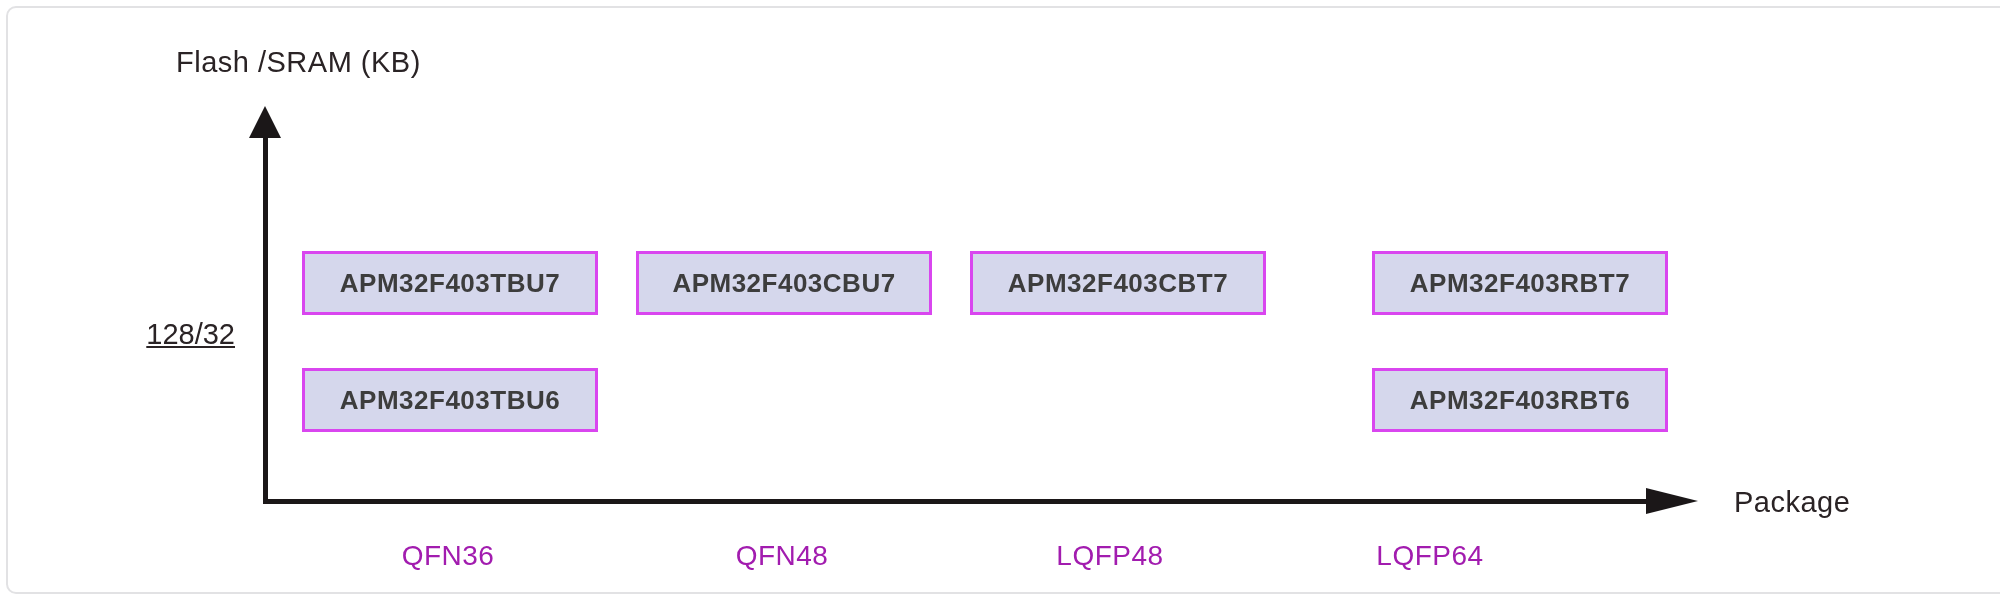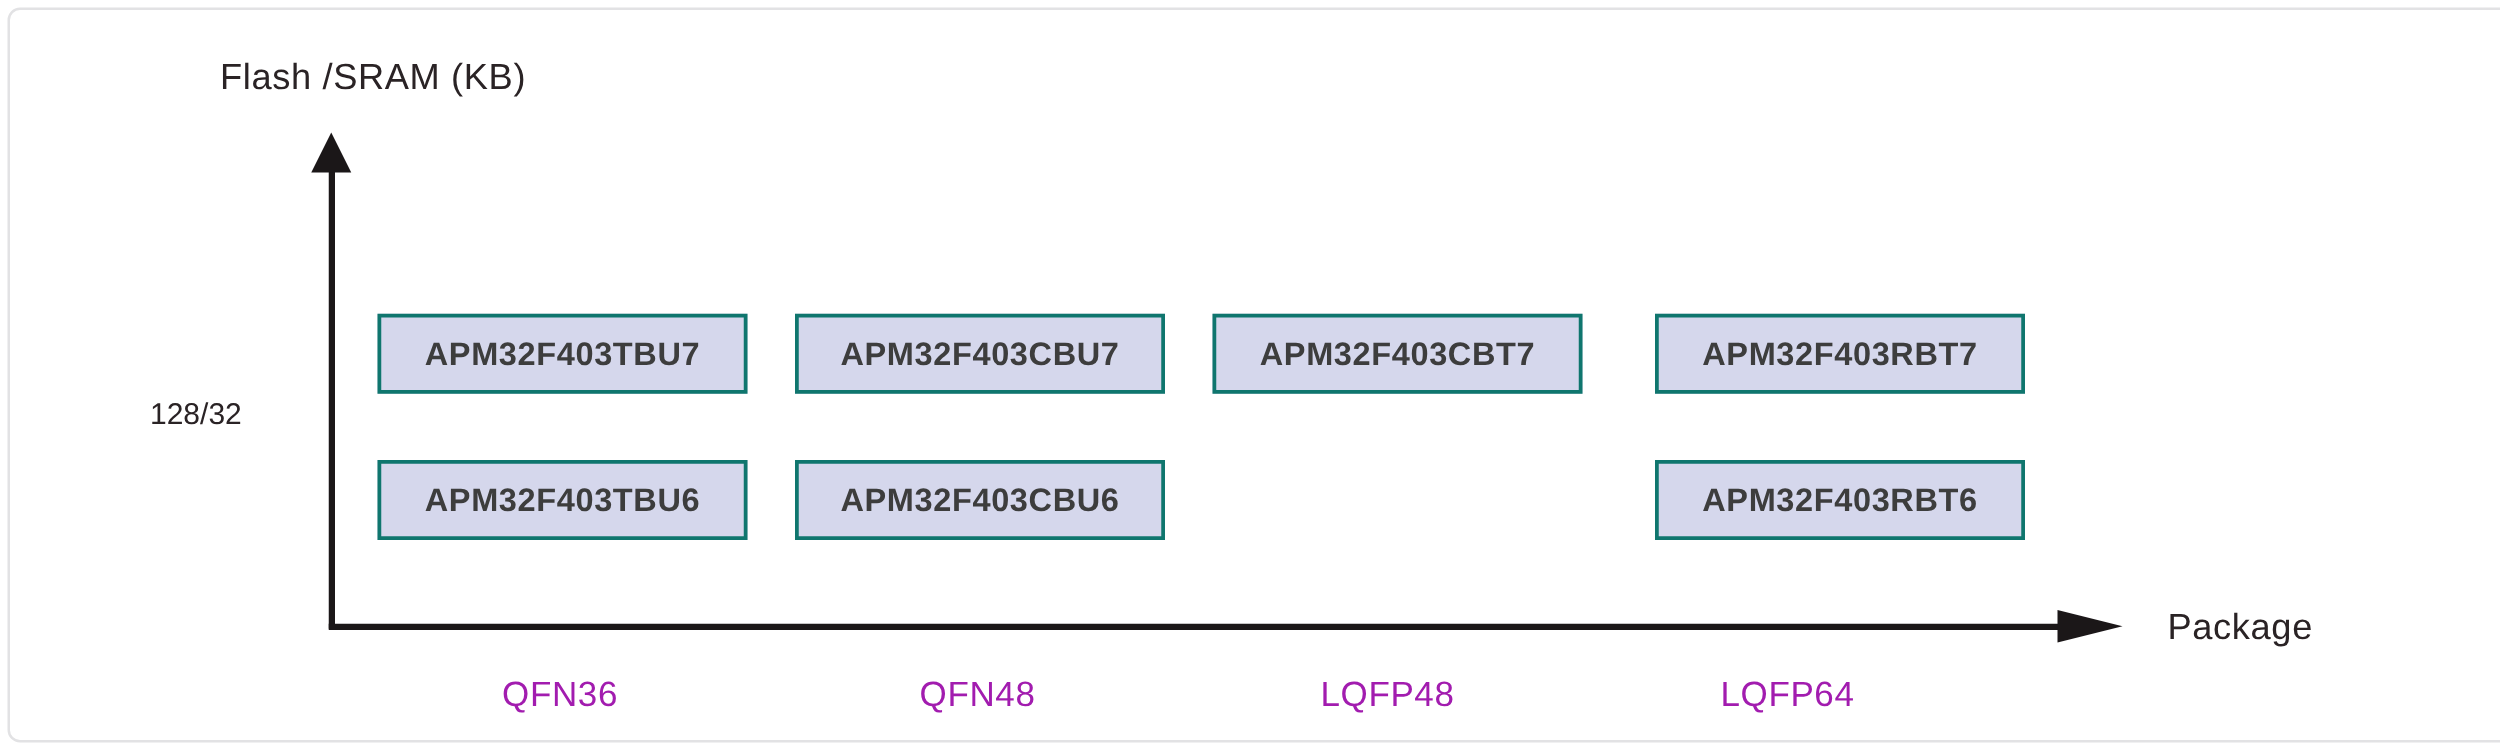--- a/index.html
+++ b/index.html
@@ -24,23 +24,24 @@
     color: #2a2325;
     font-size: 29px;
     letter-spacing: 0.5px;
     white-space: nowrap;
   }
   .y-axis-title { left: 176px; top: 46px; }
   .x-axis-title { left: 1734px; top: 486px; }
   .y-tick {
     position: absolute;
     left: 120px; top: 318px; width: 115px;
-    text-align: left;
+    text-align: right;
     color: #2a2325;
-    font-size: 24px;
+    font-size: 29px;
+    text-decoration: underline;
   }
   .y-axis-line {
     position: absolute;
     left: 263px; top: 136px;
     width: 5px; height: 367px;
     background: #1b1718;
   }
   .x-axis-line {
     position: absolute;
     left: 263px; top: 499px;
@@ -61,36 +62,36 @@
     width: 0; height: 0;
     border-top: 13px solid transparent;
     border-bottom: 13px solid transparent;
     border-left: 52px solid #1b1718;
   }
   .part-box {
     position: absolute;
     width: 296px; height: 64px;
     box-sizing: border-box;
     background: #d5d7ec;
-    border: 3px solid #0f766e;
+    border: 3px solid #d946ef;
     display: flex;
     align-items: center;
     justify-content: center;
     color: #3d3d3d;
     font-size: 26px;
     font-weight: 600;
     letter-spacing: 0.5px;
     white-space: nowrap;
   }
   .row-7 { top: 251px; }
   .row-6 { top: 368px; }
   .col-0 { left: 302px; }
   .col-1 { left: 636px; }
   .col-2 { left: 970px; }
-  .col-3 { left: 1324px; text-align: center; }
+  .col-3 { left: 1372px; text-align: center; }
   .x-tick {
     position: absolute;
     top: 540px;
     width: 296px;
     text-align: center;
     color: #a21caf;
     font-size: 28px;
     letter-spacing: 0.5px;
   }
   .xt-0 { left: 300px; }
@@ -112,20 +113,19 @@
   <div class="y-arrowhead"></div>
   <div class="x-axis-line"></div>
   <div class="x-arrowhead"></div>
 
   <div class="part-box row-7 col-0">APM32F403TBU7</div>
   <div class="part-box row-7 col-1">APM32F403CBU7</div>
   <div class="part-box row-7 col-2">APM32F403CBT7</div>
   <div class="part-box row-7 col-3">APM32F403RBT7</div>
 
   <div class="part-box row-6 col-0">APM32F403TBU6</div>
-  <div class="part-box row-6 col-1">APM32F403CBU6</div>
   <div class="part-box row-6 col-3">APM32F403RBT6</div>
 
   <div class="x-tick xt-0">QFN36</div>
   <div class="x-tick xt-1">QFN48</div>
   <div class="x-tick xt-2">LQFP48</div>
   <div class="x-tick xt-3">LQFP64</div>
 </div>
 
 </body></html>

